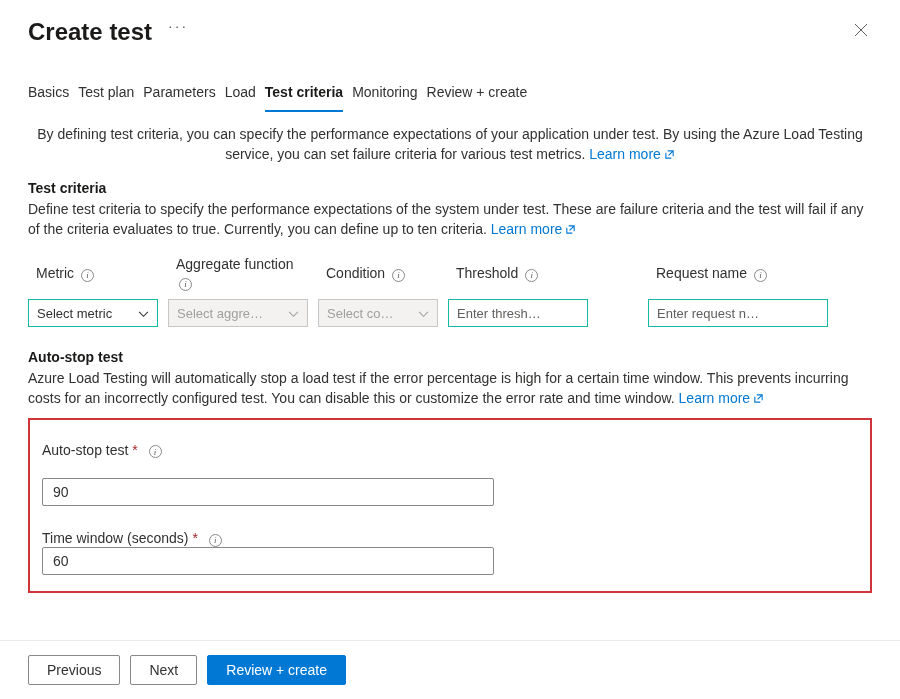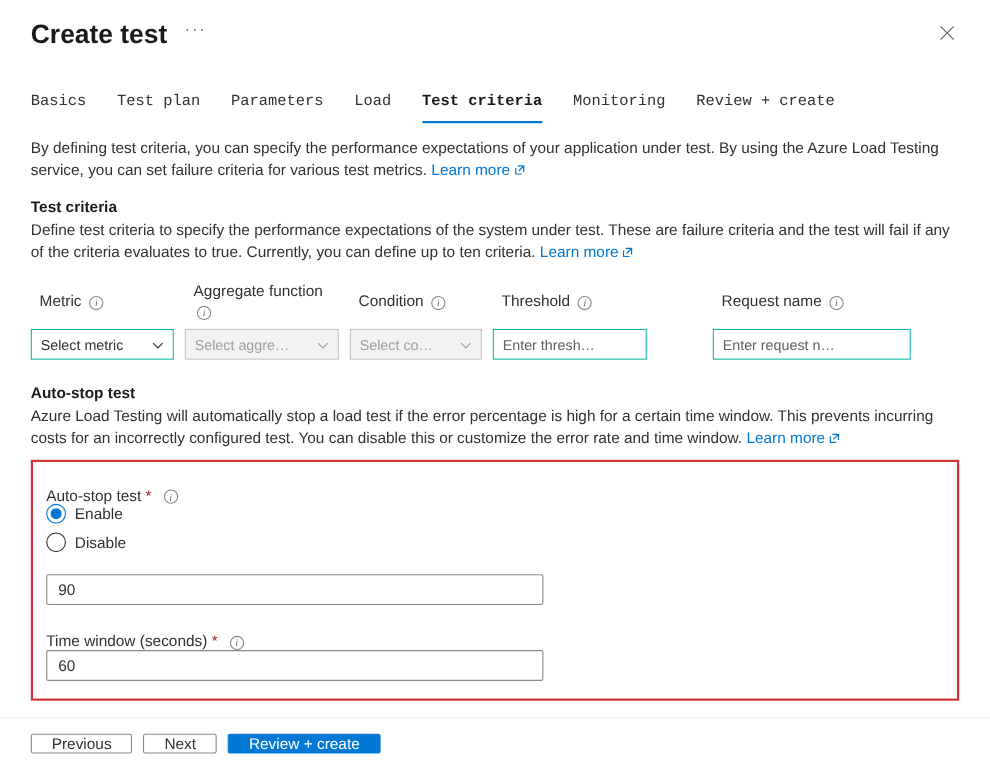--- a/index.html
+++ b/index.html
@@ -17,39 +17,38 @@
       align-items: center;
       justify-content: space-between;
       padding: 18px 28px 8px 28px;
     }
     .header-left { display: flex; align-items: flex-start; gap: 16px; }
     .page-title { font-size: 24px; font-weight: 600; color: #1b1a19; }
     .more-icon { color: #605e5c; font-size: 14px; letter-spacing: 2px; }
     .close-icon { font-size: 16px; color: #605e5c; font-weight: 300; cursor: pointer; padding: 4px; }
     .tabs {
       display: flex;
-      gap: 28px;
+      gap: 9px;
       padding: 30px 28px 0 28px;
       border-bottom: none;
-      font-family: Liberation Mono, monospace;
     }
     .tab {
       padding-bottom: 10px;
       cursor: pointer;
       color: #323130;
       font-size: 14px;
       border-bottom: 2px solid transparent;
     }
     .tab.active {
       font-weight: 600;
       border-bottom: 2px solid #0078d4;
       color: #1b1a19;
     }
     .content { padding: 12px 28px 0 28px; }
-    .intro-text { color: #323130; line-height: 1.45; }
+    .intro-text { color: #323130; line-height: 1.45; text-align: center; }
     .link { color: #0078d4; text-decoration: none; cursor: pointer; }
     .ext-icon { display: inline-block; margin-left: 3px; vertical-align: -1px; }
     .section-title { font-weight: 600; margin-top: 14px; margin-bottom: 3px; color: #1b1a19; }
     .section-desc { color: #323130; line-height: 1.45; }
     .criteria-table { margin-top: 16px; width: 100%; }
     .criteria-header-row, .criteria-input-row {
       display: grid;
       grid-template-columns: 130px 140px 120px 140px 40px 180px;
       gap: 10px;
       align-items: center;
@@ -140,21 +139,21 @@
     }
     .footer {
       position: absolute;
       bottom: 0; left: 0; right: 0;
       border-top: 1px solid #edebe9;
       padding: 14px 28px;
       display: flex;
       gap: 10px;
     }
     .btn {
-      height: 18px;
+      height: 30px;
       padding: 0 18px;
       border: 1px solid #8a8886;
       border-radius: 2px;
       background: #fff;
       font-size: 14px;
       font-family: inherit;
       cursor: pointer;
       color: #323130;
     }
     .btn.primary {
@@ -246,32 +245,20 @@
       <span>Azure Load Testing will automatically stop a load test if the error percentage is high for a certain time window. This prevents incurring costs for an incorrectly configured test. You can disable this or customize the error rate and time window. </span><a class="link"><span>Learn more</span><span class="ext-icon"><svg width="11" height="11" viewBox="0 0 12 12">
               <path d="M4 2h6v6M10 2L5 7M8 10H2V4" fill="none" stroke="#0078d4" stroke-width="1.2"></path>
             </svg></span></a>
     </p>
 
     <div class="highlight-box">
       <div class="form-row">
         <div class="form-label">
           <span>Auto-stop test</span> <span class="req">*</span> &nbsp;<span class="info-icon">i</span>
         </div>
-        <div class="radio-group">
-          <div class="radio-item">
-            <div class="radio-circle checked">
-                <div class="radio-dot"></div>
-              </div>
-            <span>Enable</span>
-          </div>
-          <div class="radio-item">
-            <div class="radio-circle"></div>
-            <span>Disable</span>
-          </div>
-        </div>
       </div>
 
       <div class="form-row spaced">
         <input class="wide-input" value="90" style="">
       </div>
 
       <div class="form-row spaced">
         <div class="form-label">
           <span>Time window (seconds)</span> <span class="req">*</span> &nbsp;<span class="info-icon">i</span>
         </div>

